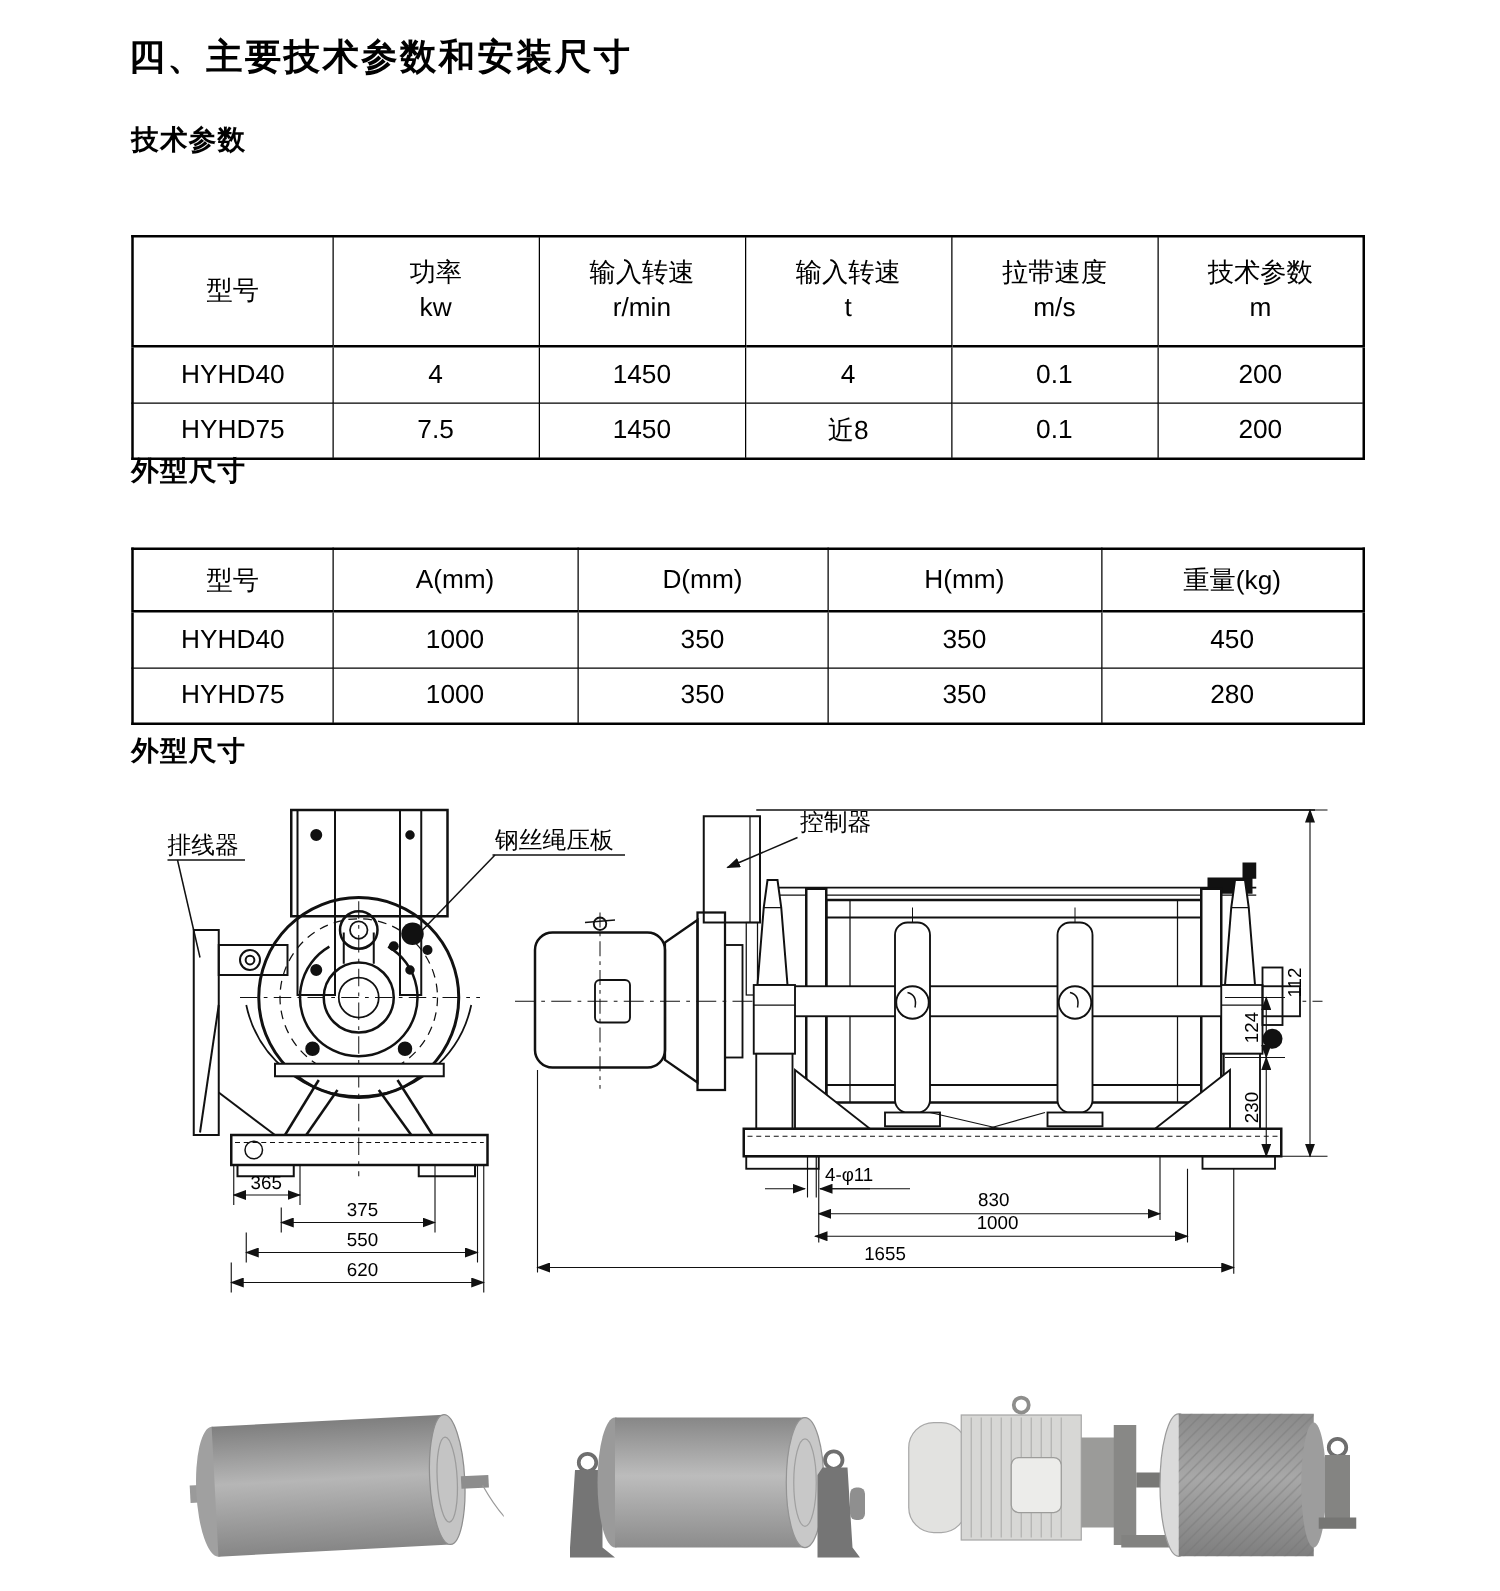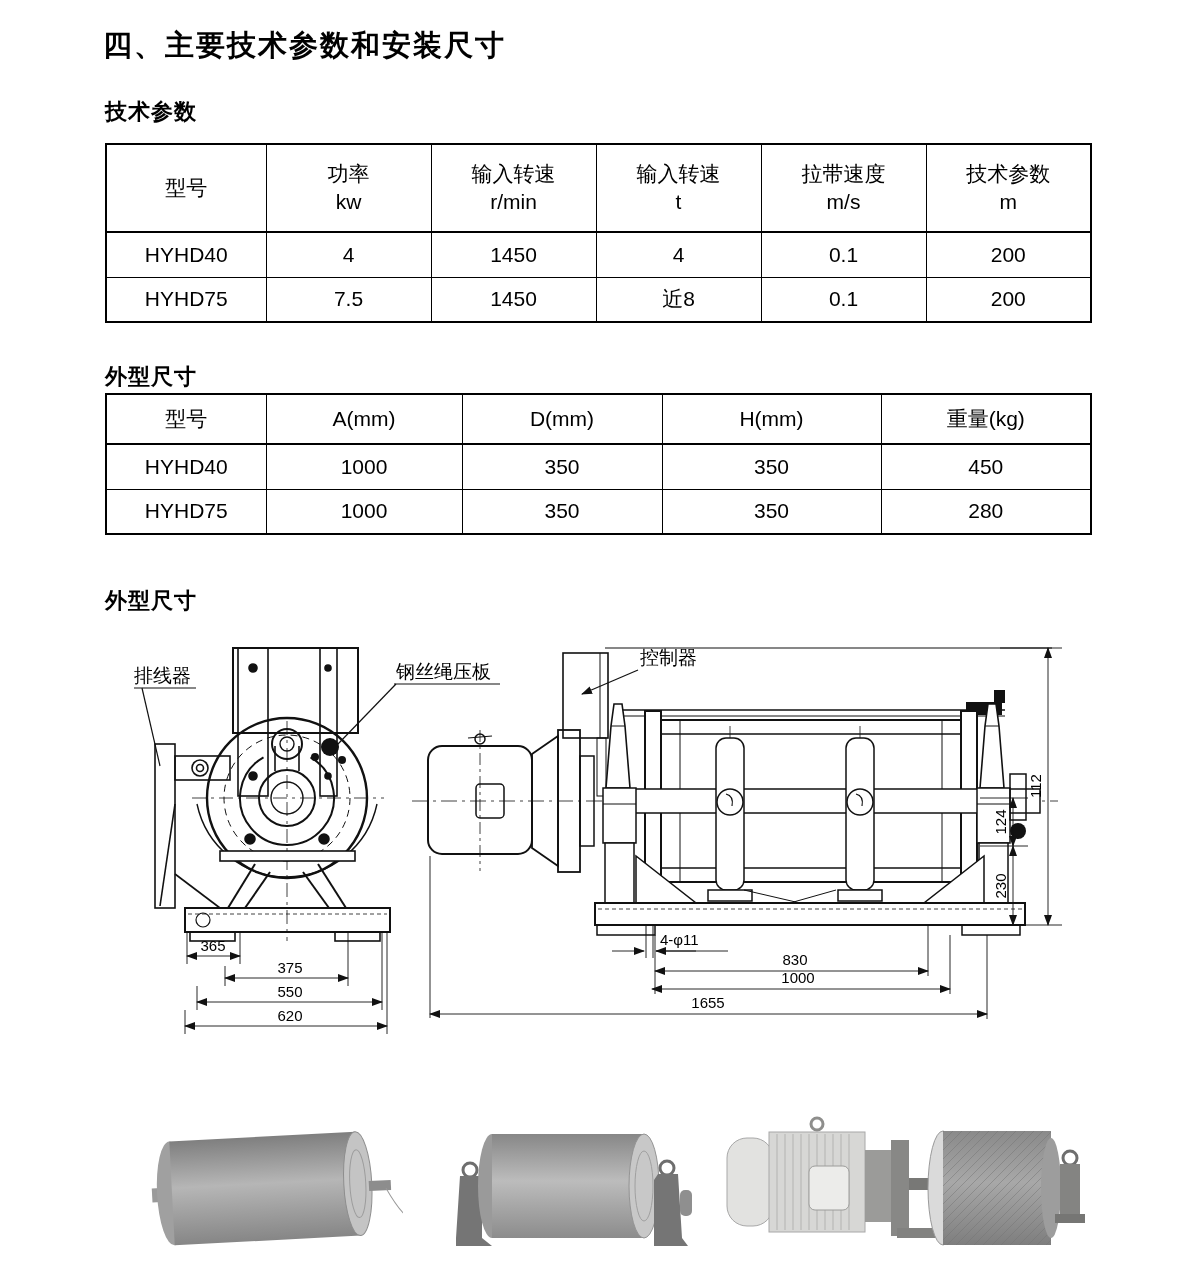--- a/index.html
+++ b/index.html
@@ -18,20 +18,21 @@
     font-size:22px; font-weight:600; letter-spacing:1px;
   }
   .sec-tech { top:97px; }
   .sec-dim  { top:362px; }
   .sec-inst { top:586px; }
 
   table.spec {
     position:absolute; left:105px; width:985px;
     border-collapse:collapse; table-layout:fixed;
     font-size:21px;
+    margin-top:45px;
   }
   table.spec td, table.spec th {
     border:1.5px solid #000; text-align:center; vertical-align:middle;
     font-weight:normal; padding:0;
   }
   table.spec { border:2.5px solid #000; }
   .t-tech { top:143px; }
   .t-dim  { top:393px; }
   .t-tech thead th { height:88px; border-bottom:2px solid #000; }
   .t-tech tbody td { height:45px; }

